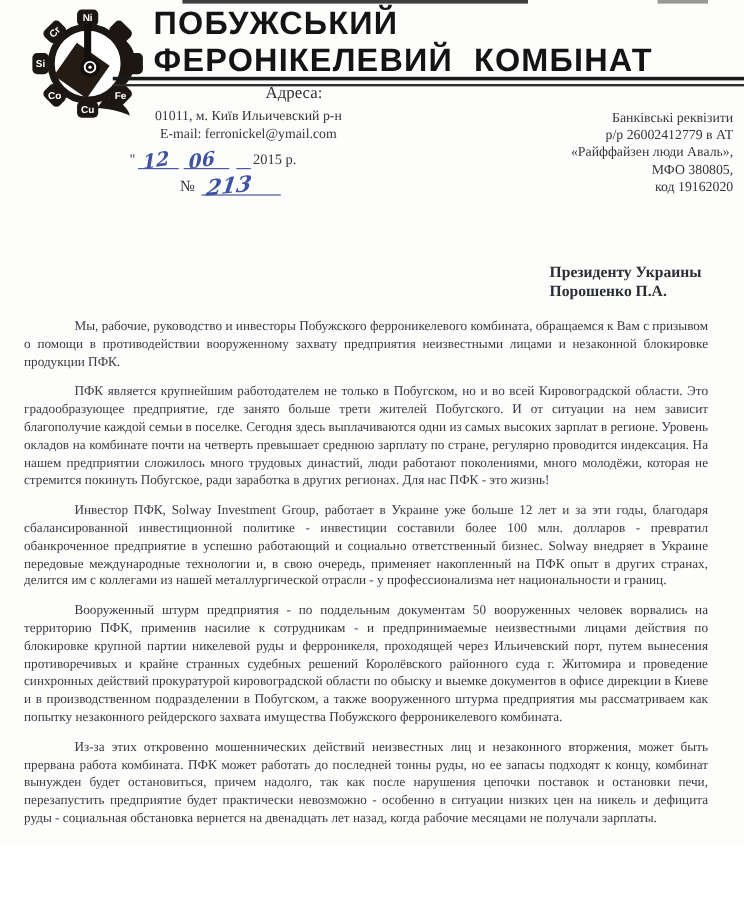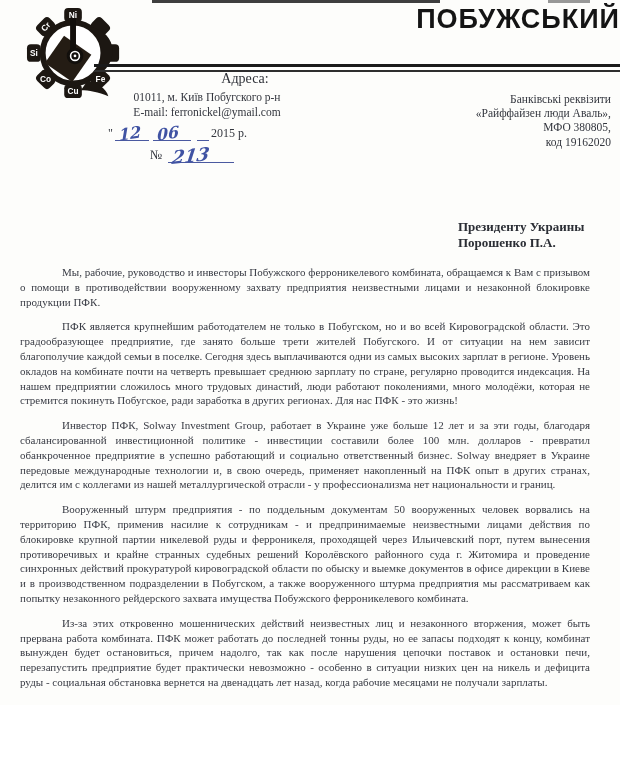--- a/index.html
+++ b/index.html
@@ -13,21 +13,21 @@
   .artifact-top1{position:absolute;left:152px;top:0;width:288px;height:3px;background:#1d1d1d;opacity:.85;}
   .artifact-top2{position:absolute;left:548px;top:0;width:42px;height:3px;background:#1d1d1d;opacity:.45;}
   .artifact-bottom{position:absolute;left:0;top:765px;width:620px;height:2px;background:#b9d3e6;}
 
   
   .logo{position:absolute;left:26px;top:2px;width:98px;height:106px;}
 
   
   .title{
     position:absolute;left:128px;top:4px;width:492px;
-    text-align:right;font-family:"Liberation Sans", sans-serif;
+    text-align:left;font-family:"Liberation Sans", sans-serif;
     font-weight:bold;color:#141414;line-height:31px;font-size:27px;letter-spacing:1px;
   }
   .title .l2{word-spacing:9px;}
   .rule{
     position:absolute;left:94px;top:64px;width:526px;height:3px;
     border-top:3px solid #1a1a1a;border-bottom:2px solid #2e2e2e;
   }
   .address-label{
     position:absolute;left:200px;top:71px;width:90px;text-align:center;
     font-size:14px;color:#2e3138;
@@ -117,41 +117,43 @@
         <text x="8" y="55">Si</text>
         <text x="20" y="82">Co</text>
         <text x="48" y="94">Cu</text>
         <text x="76" y="82">Fe</text>
       </g>
     </svg>
   </div>
 
   <div class="title">
     <div class="l1">ПОБУЖСЬКИЙ</div>
+    <div class="l2">ФЕРОНІКЕЛЕВИЙ КОМБІНАТ</div>
   </div>
 
   <div class="rule"></div>
 
   <div class="address-label">Адреса:</div>
 
   <div class="address-block">
-    <div>01011, м. Київ Побугского р-н</div>
+    <div>01011, м. Київ Ильичевский р-н</div>
     <div>E-mail: ferronickel@ymail.com</div>
   </div>
 
   <div class="date-row">
     <span>"</span><span class="blank b1"><span class="hw">12</span></span><span class="blank b2"><span class="hw">06</span></span><span class="blank b3"></span><span>2015 р.</span>
   </div>
 
   <div class="num-row">
     <span>№</span><span class="blank b4"><span class="hw big">213</span></span>
   </div>
 
   <div class="bank-block">
     <div>Банківські реквізити</div>
+    <div>р/р 26002412779 в АТ</div>
     <div>«Райффайзен люди Аваль»,</div>
     <div>МФО 380805,</div>
     <div>код 19162020</div>
   </div>
 
   <div class="addressee">
     <div>Президенту Украины</div>
     <div>Порошенко П.А.</div>
   </div>
 

